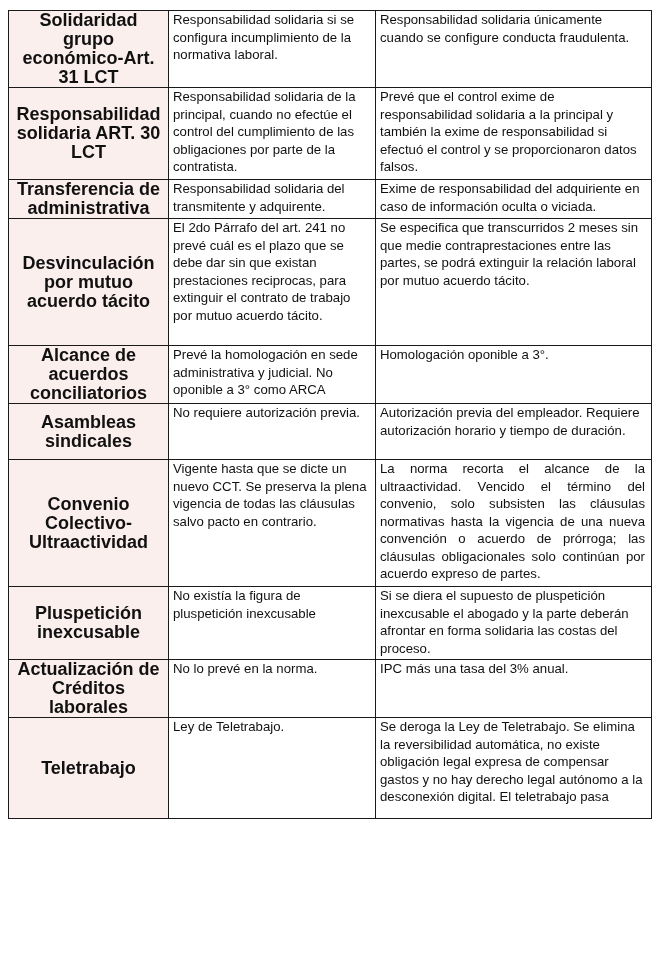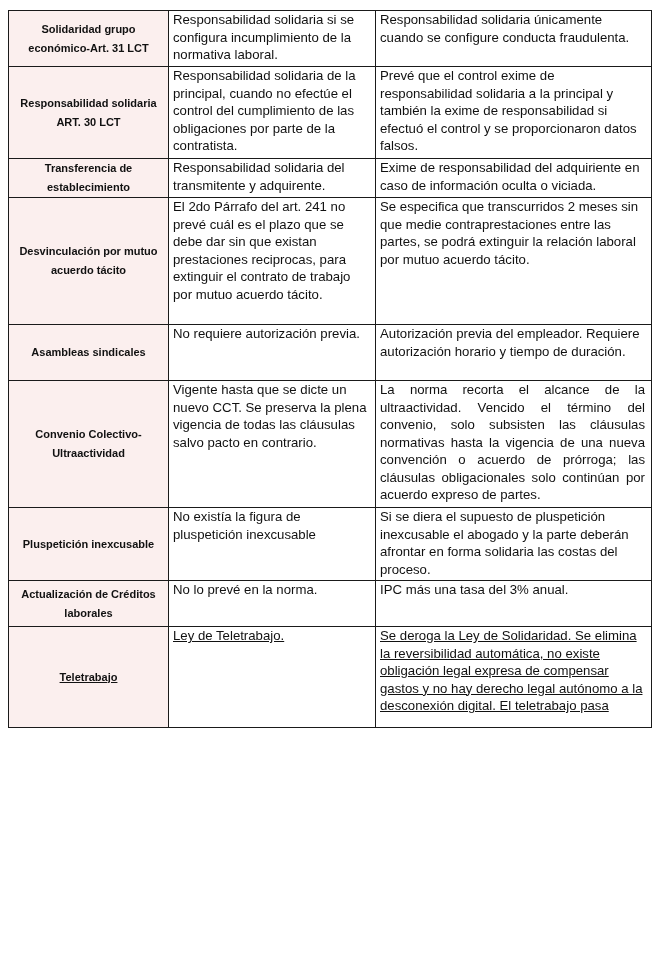--- a/index.html
+++ b/index.html
@@ -32,37 +32,37 @@
       border: 1.3px solid #1a1a1a;
       vertical-align: top;
       padding: 0 6px 0 4px;
     }
     td.label {
       background: #fbefee;
       font-weight: bold;
       text-align: center;
       vertical-align: middle;
       padding: 0 4px;
-      font-size: 11px;
+      font-size: 18px;
       line-height: 19px;
     }
     td.justify { text-align: justify; }
     .r-solidaridad td { height: 55px; }
     .r-resp30 td { height: 91px; }
     .r-eventuales td { height: 55px; }
     .r-transferencia td { height: 37px; }
     .r-desvinculacion td { height: 126px; }
     .r-conciliatorios td { height: 55px; }
     .r-asambleas td { height: 55px; }
     .r-ultraactividad td { height: 126px; }
     .r-pluspeticion td { height: 72px; }
     .r-impulso td { height: 55px; }
     .r-creditos td { height: 45px; }
     .r-sentencia td { height: 55px; }
-    .r-teletrabajo td { height: 100px; text-decoration: underline; }
+    .r-teletrabajo td { height: 100px; }
   </style>
 </head>
 <body>
 
 <div class="wrap">
   <table>
     <colgroup>
       <col class="c1">
         <col class="c2">
         <col class="c3">
@@ -72,28 +72,33 @@
         <td class="label">Solidaridad grupo económico-Art. 31 LCT</td>
         <td>Responsabilidad solidaria si se configura incumplimiento de la normativa laboral.</td>
         <td>Responsabilidad solidaria únicamente cuando se configure conducta fraudulenta.</td>
       </tr>
       <tr class="r-resp30">
         <td class="label">Responsabilidad solidaria ART. 30 LCT</td>
         <td>Responsabilidad solidaria de la principal, cuando no efectúe el control del cumplimiento de las obligaciones por parte de la contratista.</td>
         <td>Prevé que el control exime de responsabilidad solidaria a la principal y también la exime de responsabilidad si efectuó el control y se proporcionaron datos falsos.</td>
       </tr>
       <tr class="r-transferencia">
-        <td class="label">Transferencia de establecimiento</td>
+        <td class="label">Transferencia de administrativa</td>
         <td>Responsabilidad solidaria del transmitente y adquirente.</td>
         <td>Exime de responsabilidad del adquiriente en caso de información oculta o viciada.</td>
       </tr>
       <tr class="r-desvinculacion">
         <td class="label">Desvinculación por mutuo acuerdo tácito</td>
         <td>El 2do Párrafo del art. 241 no prevé cuál es el plazo que se debe dar sin que existan prestaciones reciprocas, para extinguir el contrato de trabajo por mutuo acuerdo tácito.</td>
         <td>Se especifica que transcurridos 2 meses sin que medie contraprestaciones entre las partes, se podrá extinguir la relación laboral por mutuo acuerdo tácito.</td>
+      </tr>
+      <tr class="r-conciliatorios">
+        <td class="label">Alcance de acuerdos conciliatorios</td>
+        <td>Prevé la homologación en sede administrativa y judicial. No oponible a 3° como ARCA</td>
+        <td>Homologación oponible a 3°.</td>
       </tr>
       <tr class="r-asambleas">
         <td class="label">Asambleas sindicales</td>
         <td>No requiere autorización previa.</td>
         <td>Autorización previa del empleador. Requiere autorización horario y tiempo de duración.</td>
       </tr>
       <tr class="r-ultraactividad">
         <td class="label">Convenio Colectivo-Ultraactividad</td>
         <td>Vigente hasta que se dicte un nuevo CCT.  Se preserva la plena vigencia de todas las cláusulas salvo pacto en contrario.</td>
         <td class="justify">La norma recorta el alcance de la ultraactividad. Vencido el término del convenio, solo subsisten las cláusulas normativas hasta la vigencia de una nueva convención o acuerdo de prórroga; las cláusulas obligacionales solo continúan por acuerdo expreso de partes.</td>
@@ -104,17 +109,17 @@
         <td>Si se diera el supuesto de pluspetición inexcusable el abogado y la parte deberán afrontar en forma solidaria las costas del proceso.</td>
       </tr>
       <tr class="r-creditos">
         <td class="label">Actualización de Créditos laborales</td>
         <td>No lo prevé en la norma.</td>
         <td>IPC más una tasa del 3% anual.</td>
       </tr>
       <tr class="r-teletrabajo">
         <td class="label">Teletrabajo</td>
         <td>Ley de Teletrabajo.</td>
-        <td>Se deroga la Ley de Solidaridad. Se elimina la reversibilidad automática, no existe obligación legal expresa de compensar gastos y no hay derecho legal autónomo a la desconexión digital. El teletrabajo pasa</td>
+        <td>Se deroga la Ley de Teletrabajo. Se elimina la reversibilidad automática, no existe obligación legal expresa de compensar gastos y no hay derecho legal autónomo a la desconexión digital. El teletrabajo pasa</td>
       </tr>
     </tbody>
   </table>
 </div>
 
 </body></html>

